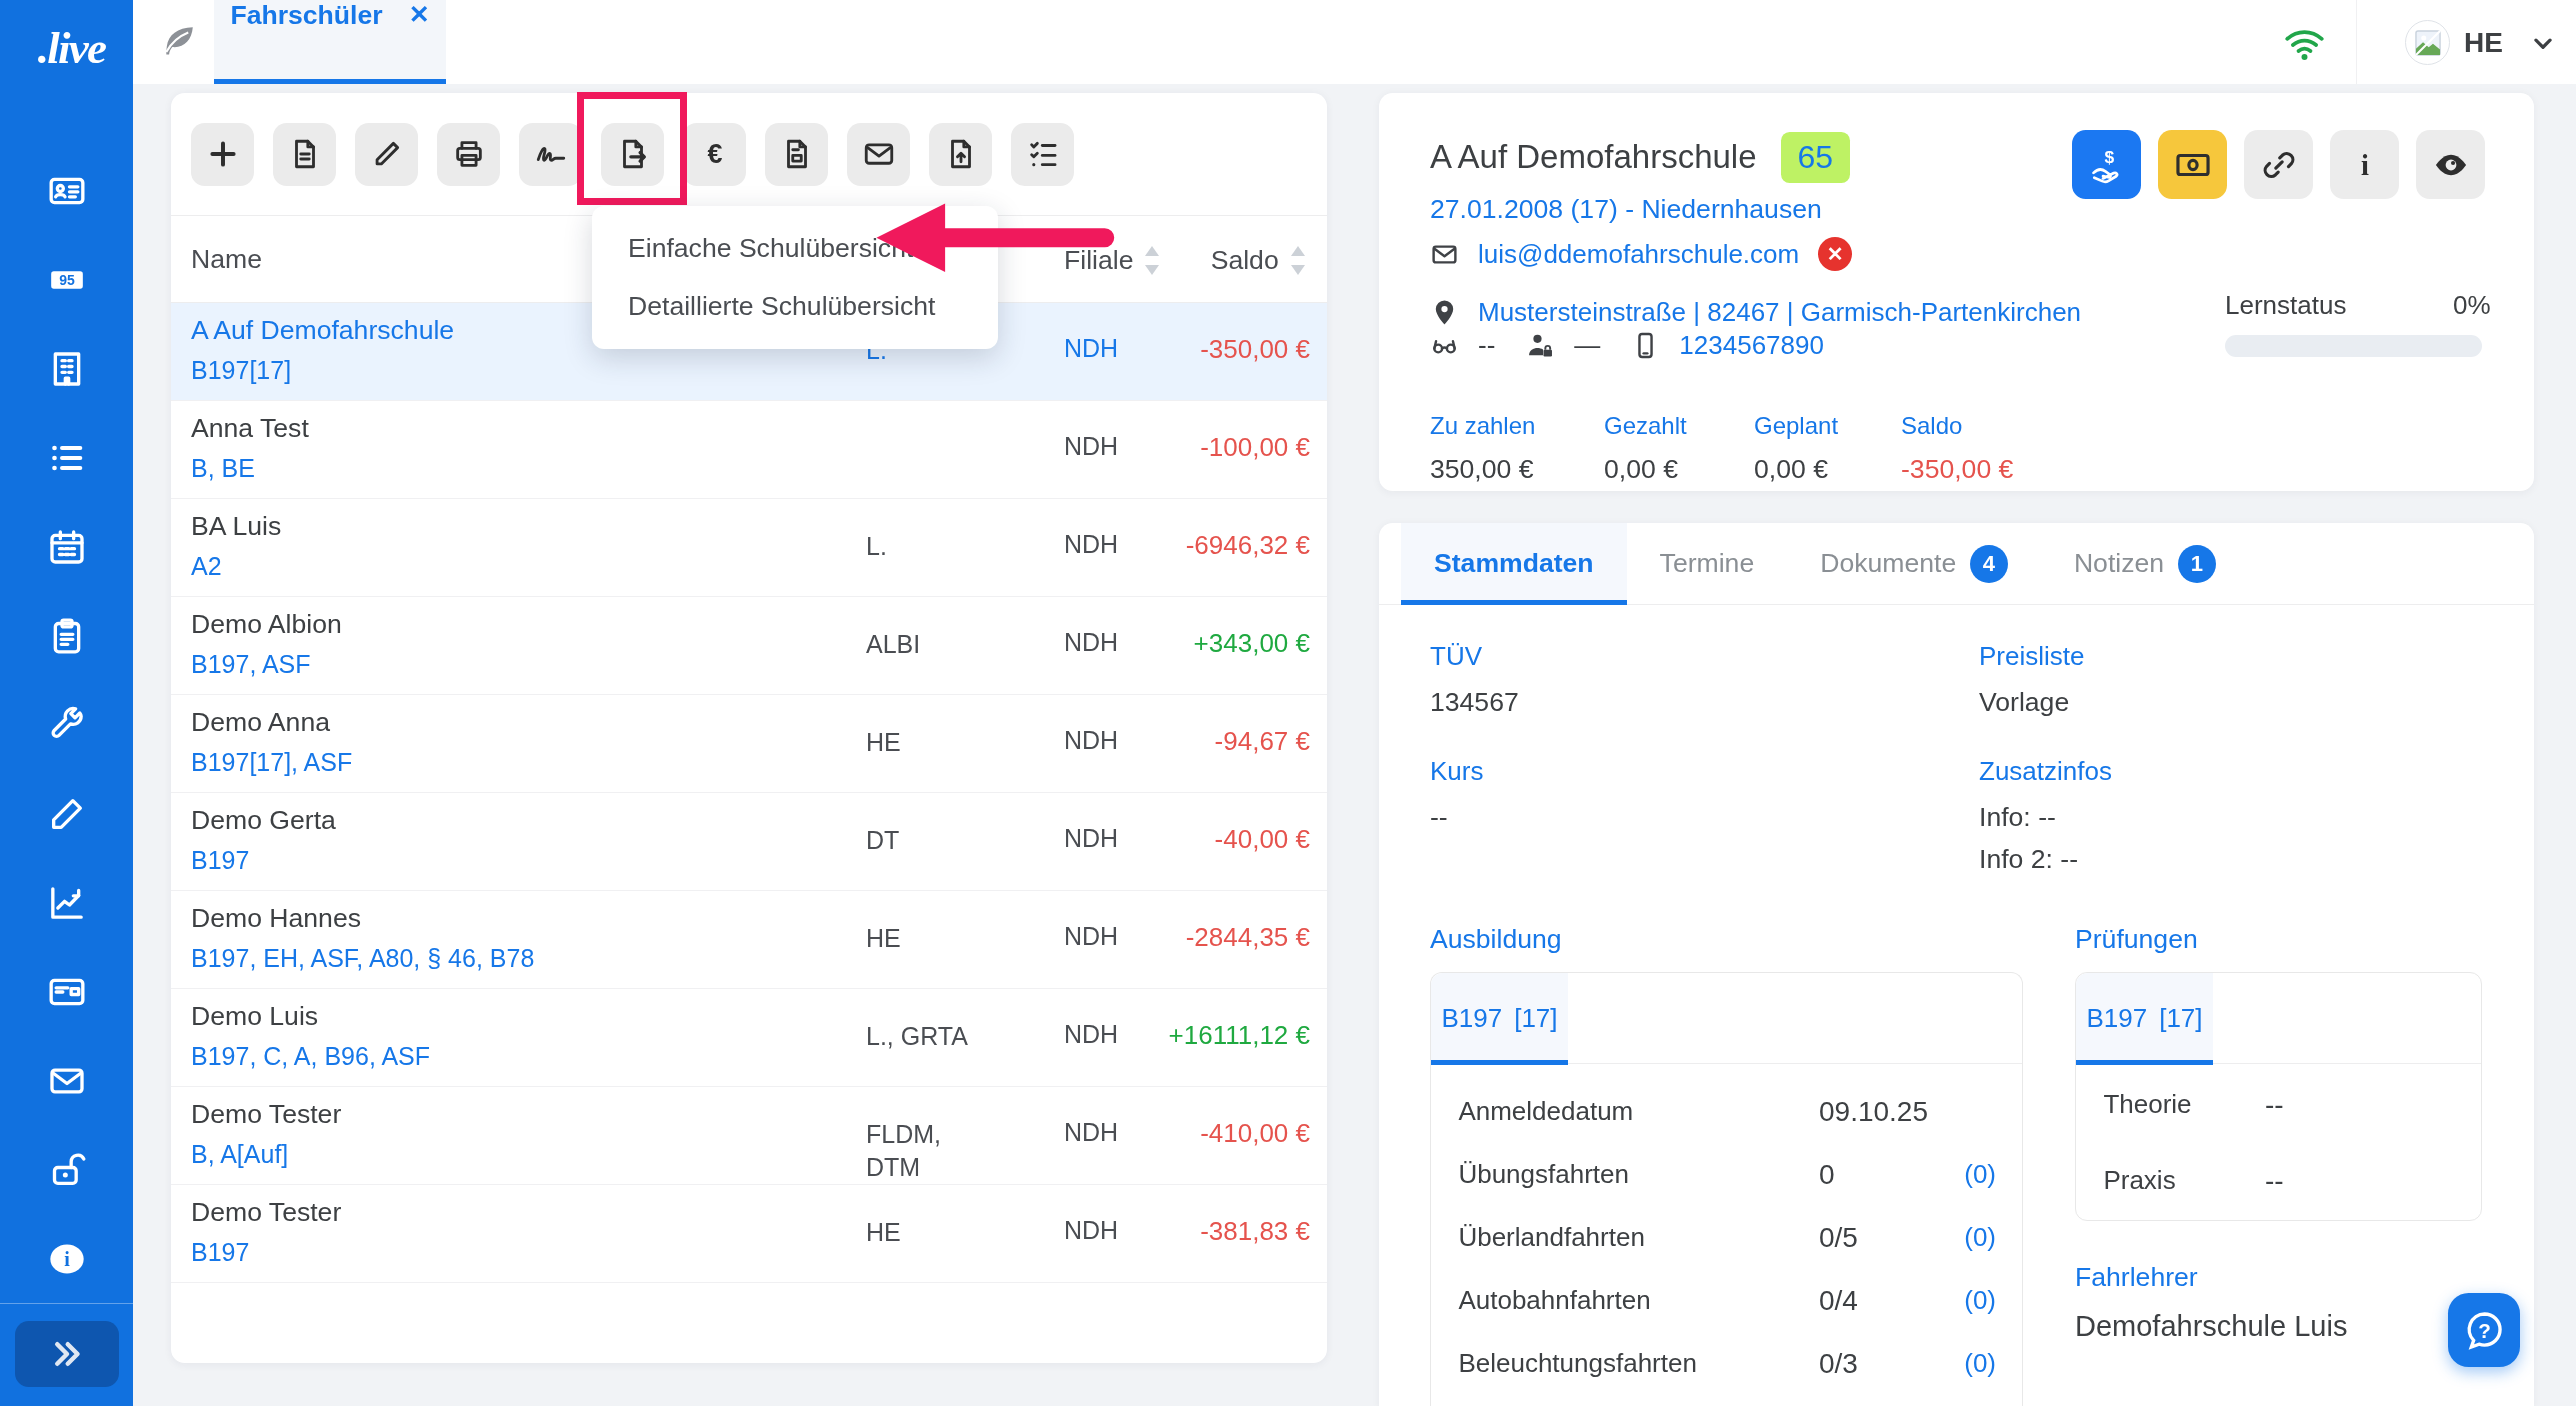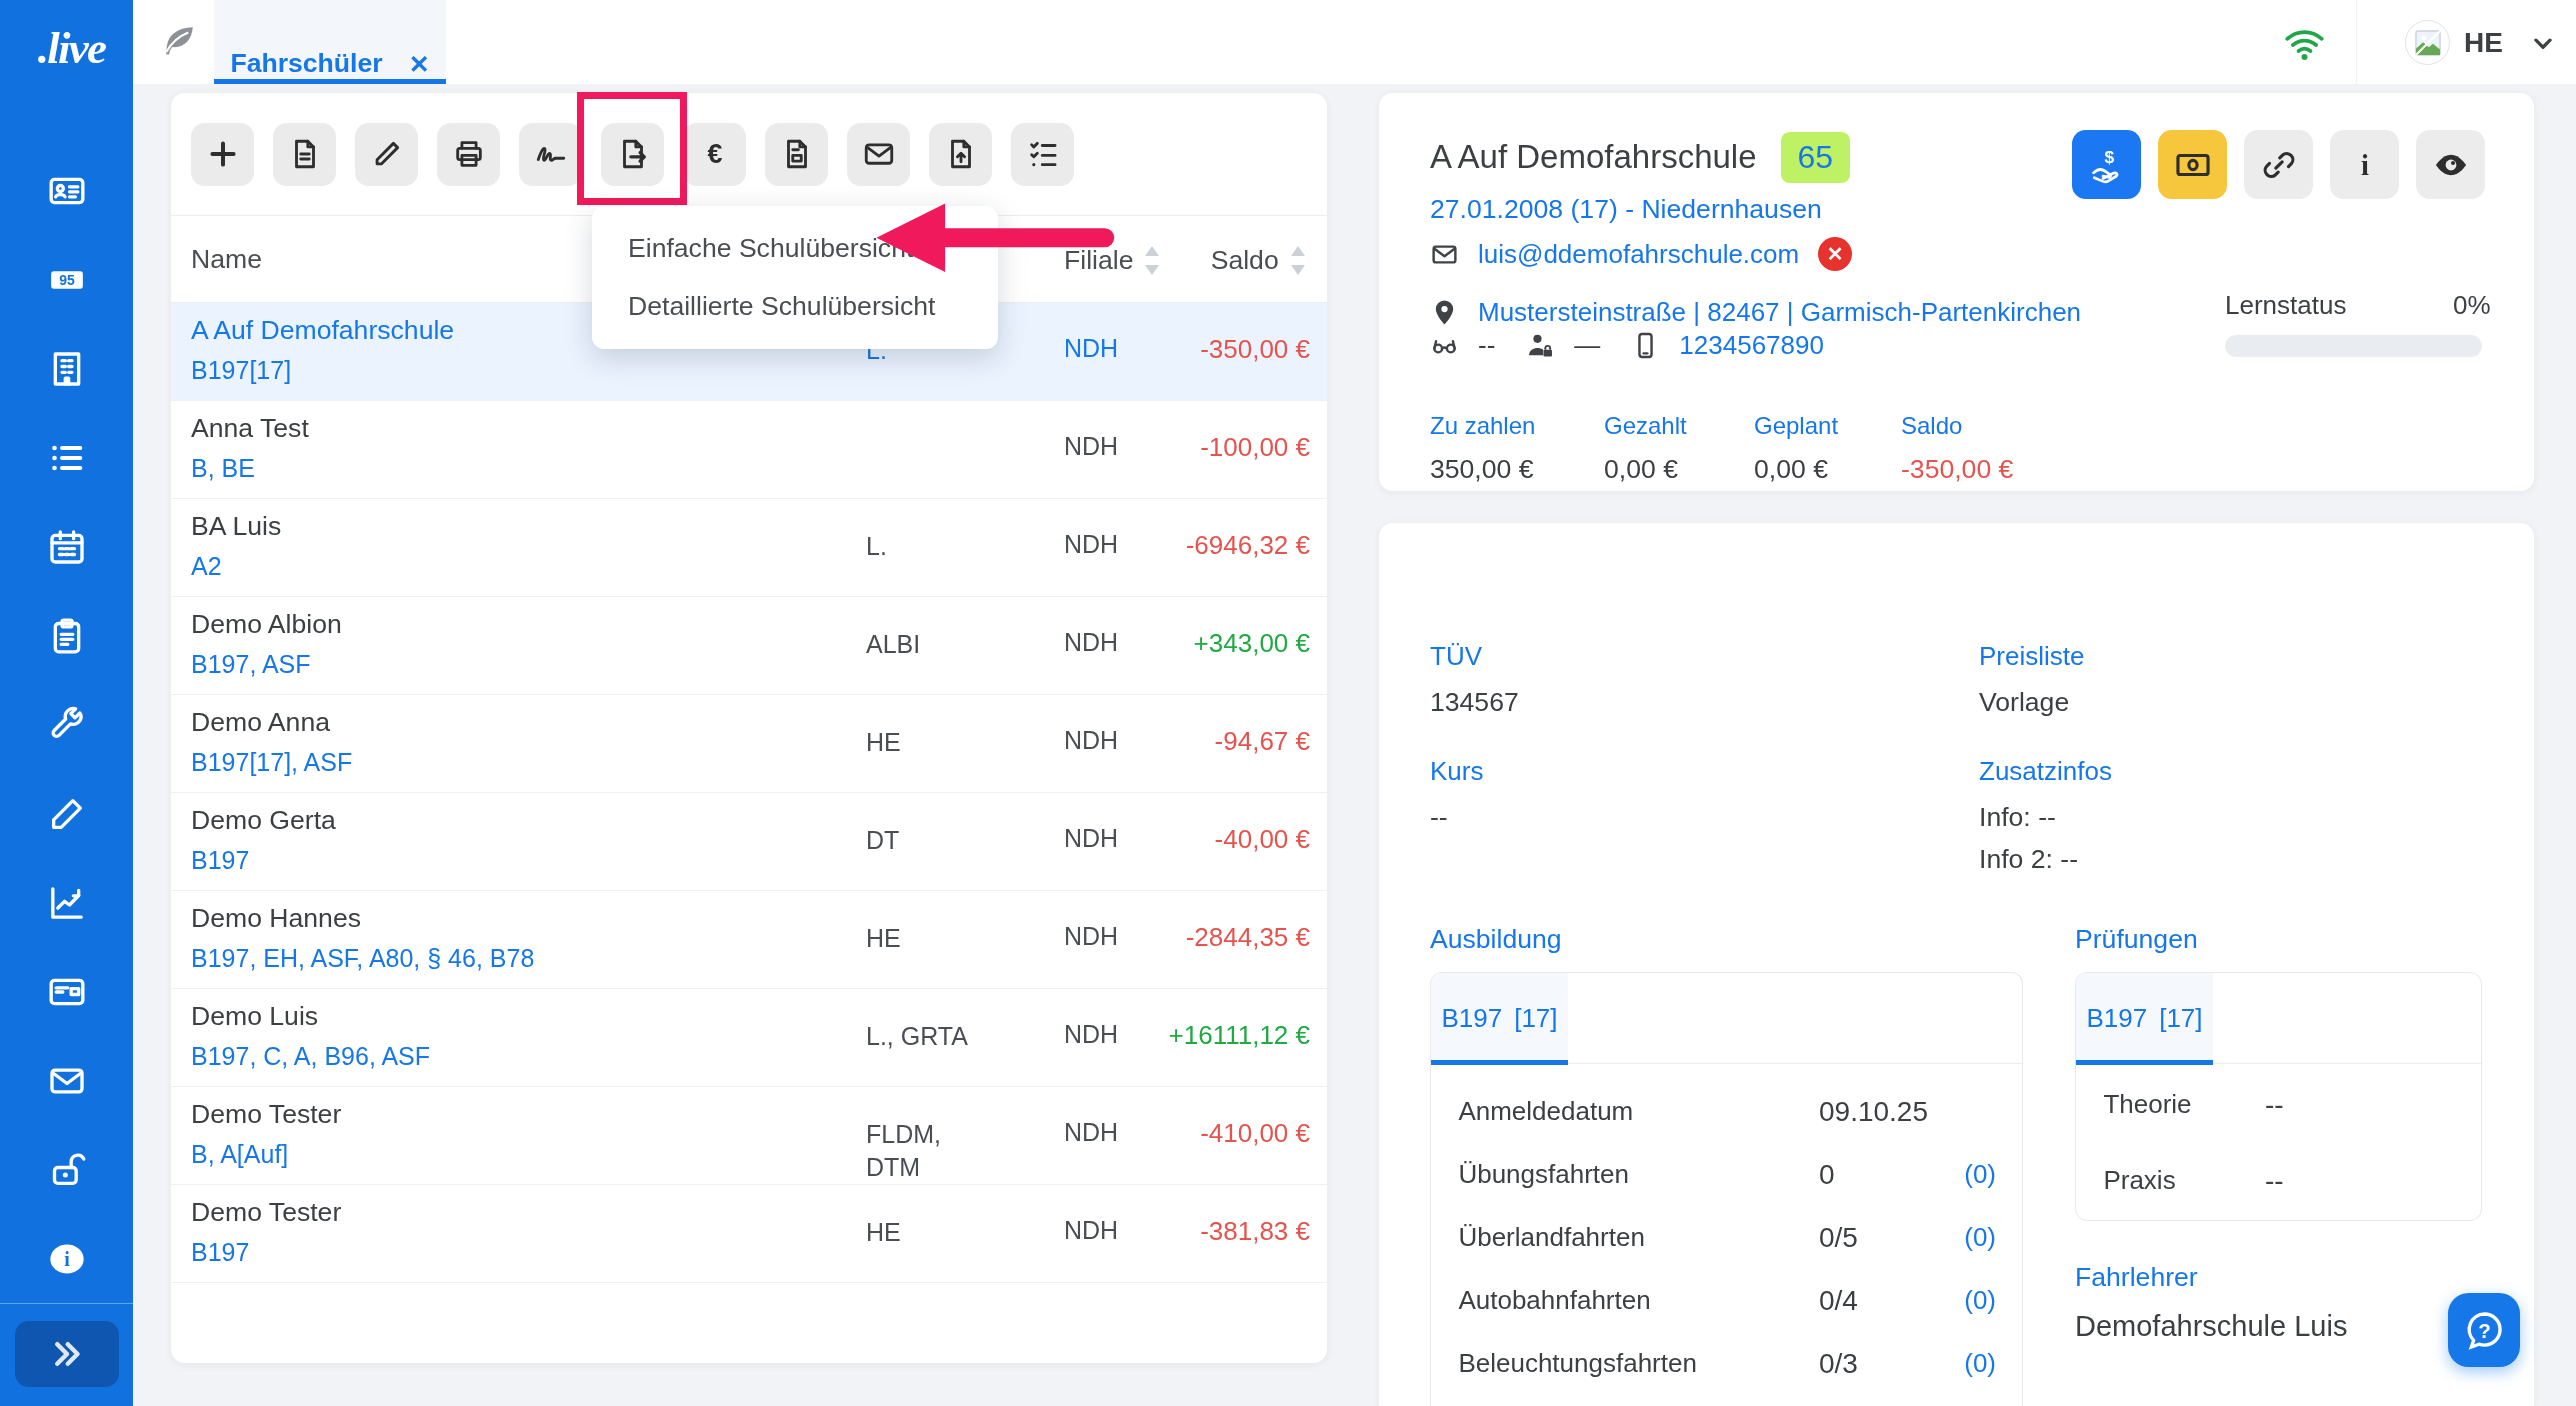--- a/index.html
+++ b/index.html
@@ -22,21 +22,21 @@
   .side-item .ic{width:40px;height:40px;}
   .side-divider{position:absolute;top:1303px;left:0;right:0;height:0.9px;background:rgba(255,255,255,.35);}
   .collapse-btn{position:absolute;left:14.6px;top:1321px;width:104px;height:66px;border:none;border-radius:13.7px;
         background:rgba(8,38,86,.35);color:#dfe7f2;display:flex;align-items:center;justify-content:center;cursor:pointer;}
   .collapse-btn .ic{width:36px;height:36px;}
 
   
   .topbar{position:absolute;left:133px;top:0;width:2443px;height:84px;background:#fff;z-index:5;}
   .leaf{position:absolute;left:26px;top:22px;width:39px;height:39px;color:#8d9197;}
   .app-tab{position:absolute;left:81px;top:0;width:232px;height:84px;background:#f3f6fa;
-        border-bottom:5.1px solid var(--primary);display:flex;align-items:flex-end;justify-content:center;gap:26px;
+        border-bottom:5.1px solid var(--primary);display:flex;align-items:flex-start;justify-content:center;gap:26px;
         color:var(--primary);font-size:26.6px;font-weight:bold;cursor:pointer;}
   .tab-close{font-size:25px;font-weight:bold;cursor:pointer;}
   .wifi{position:absolute;left:2149px;top:20.6px;width:45px;height:45px;color:var(--wifi);}
   .tb-divider{position:absolute;left:2223px;top:0;width:0.9px;height:84px;background:#f0f0f2;}
   .avatar{position:absolute;left:2272px;top:20px;width:45px;height:45px;border-radius:50%;
         border:1.7px solid #dfe3e8;background:#fff;display:flex;align-items:center;justify-content:center;cursor:pointer;}
   .avatar .ic{width:33px;height:33px;}
   .user-name{position:absolute;left:2331px;top:26.6px;font-size:28px;font-weight:bold;color:var(--ink);cursor:pointer;}
   .user-caret{position:absolute;left:2397px;top:31px;width:26px;height:26px;color:var(--ink);cursor:pointer;}
 
@@ -638,20 +638,38 @@
        <div class="pay-value">0,00 €</div>
      </div>
       <div class="pay">
        <div class="pay-label">Saldo</div>
        <div class="pay-value neg">-350,00 €</div>
      </div>
     </div>
 </section>
 
 <section class="detail-card">
+  <div class="dtabs">
+      <div class="dtab active">
+       <span>Stammdaten</span>
+
+     </div>
+      <div class="dtab">
+       <span>Termine</span>
+
+     </div>
+      <div class="dtab">
+       <span>Dokumente</span>
+       <span class="dtab-badge">4</span>
+     </div>
+      <div class="dtab">
+       <span>Notizen</span>
+       <span class="dtab-badge">1</span>
+     </div>
+    </div>
 
   <div class="field f-tuv">
     <div class="field-label">TÜV</div>
     <div class="field-value">134567</div>
   </div>
   <div class="field f-preis">
     <div class="field-label">Preisliste</div>
     <div class="field-value">Vorlage</div>
   </div>
   <div class="field f-kurs">

